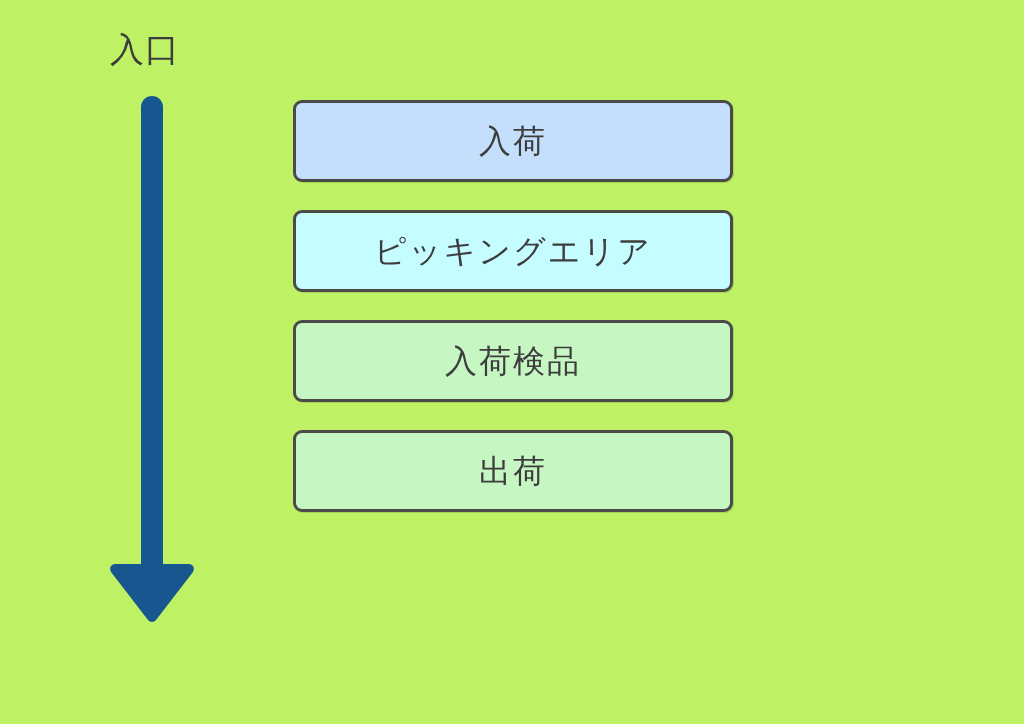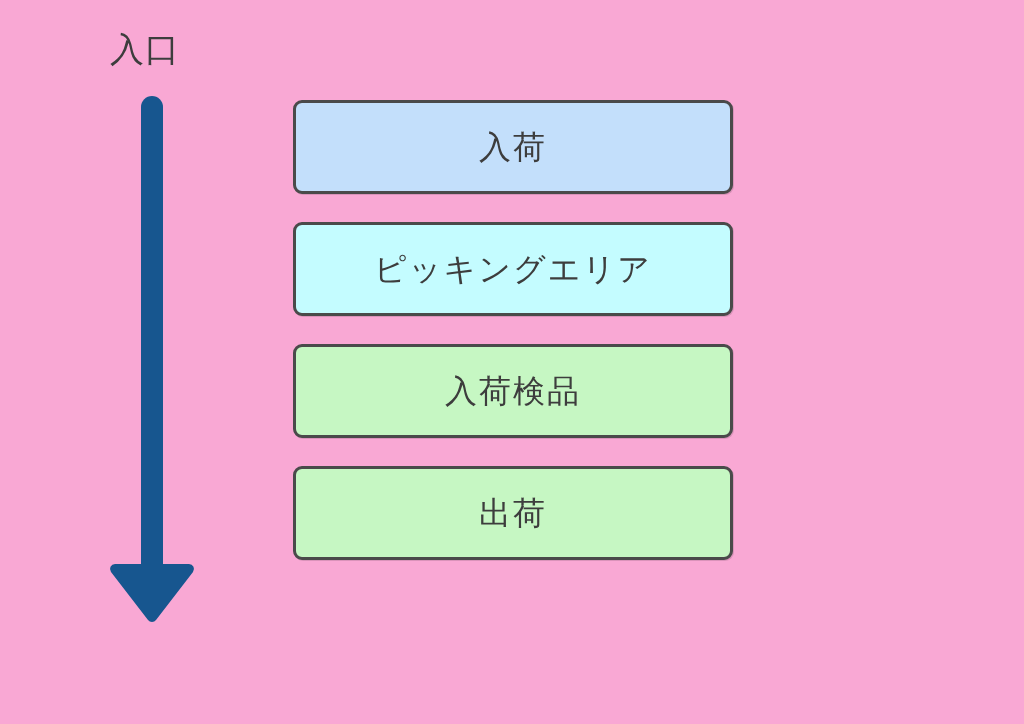--- a/index.html
+++ b/index.html
@@ -57,21 +57,21 @@
   .box-column {
     position: absolute;
     left: 293px;
     top: 100px;
     width: 440px;
   }
   .process-box {
     position: relative;
     box-sizing: border-box;
     width: 440px;
-    height: 94px;
+    height: 82px;
     margin-bottom: 28px;
     border: 3px solid #4a4a4a;
     border-radius: 9px;
     display: flex;
     align-items: center;
     justify-content: center;
     box-shadow: 1px 1px 0 rgba(0,0,0,0.12);
   }
   .process-box:last-child { margin-bottom: 0; }
   .process-box .box-label {
@@ -79,21 +79,21 @@
     line-height: 1;
     color: #3d3d3d;
     letter-spacing: 2px;
     white-space: nowrap;
     user-select: none;
   }
 </style>
 </head>
 <body>
 
-<div id="diagram" style="background: #f9a8d4;">
+<div id="diagram" style="background: #bef264;">
 
   <div class="flow-column">
 
     <div class="flow-label entrance" style="color: rgb(61, 61, 61);">入口</div>
 
     <div class="flow-arrow">
       <svg width="92" height="530" viewBox="0 0 92 530" xmlns="http://www.w3.org/2000/svg">
 
         <path d="M33 11
                  a11 11 0 0 1 22 0

